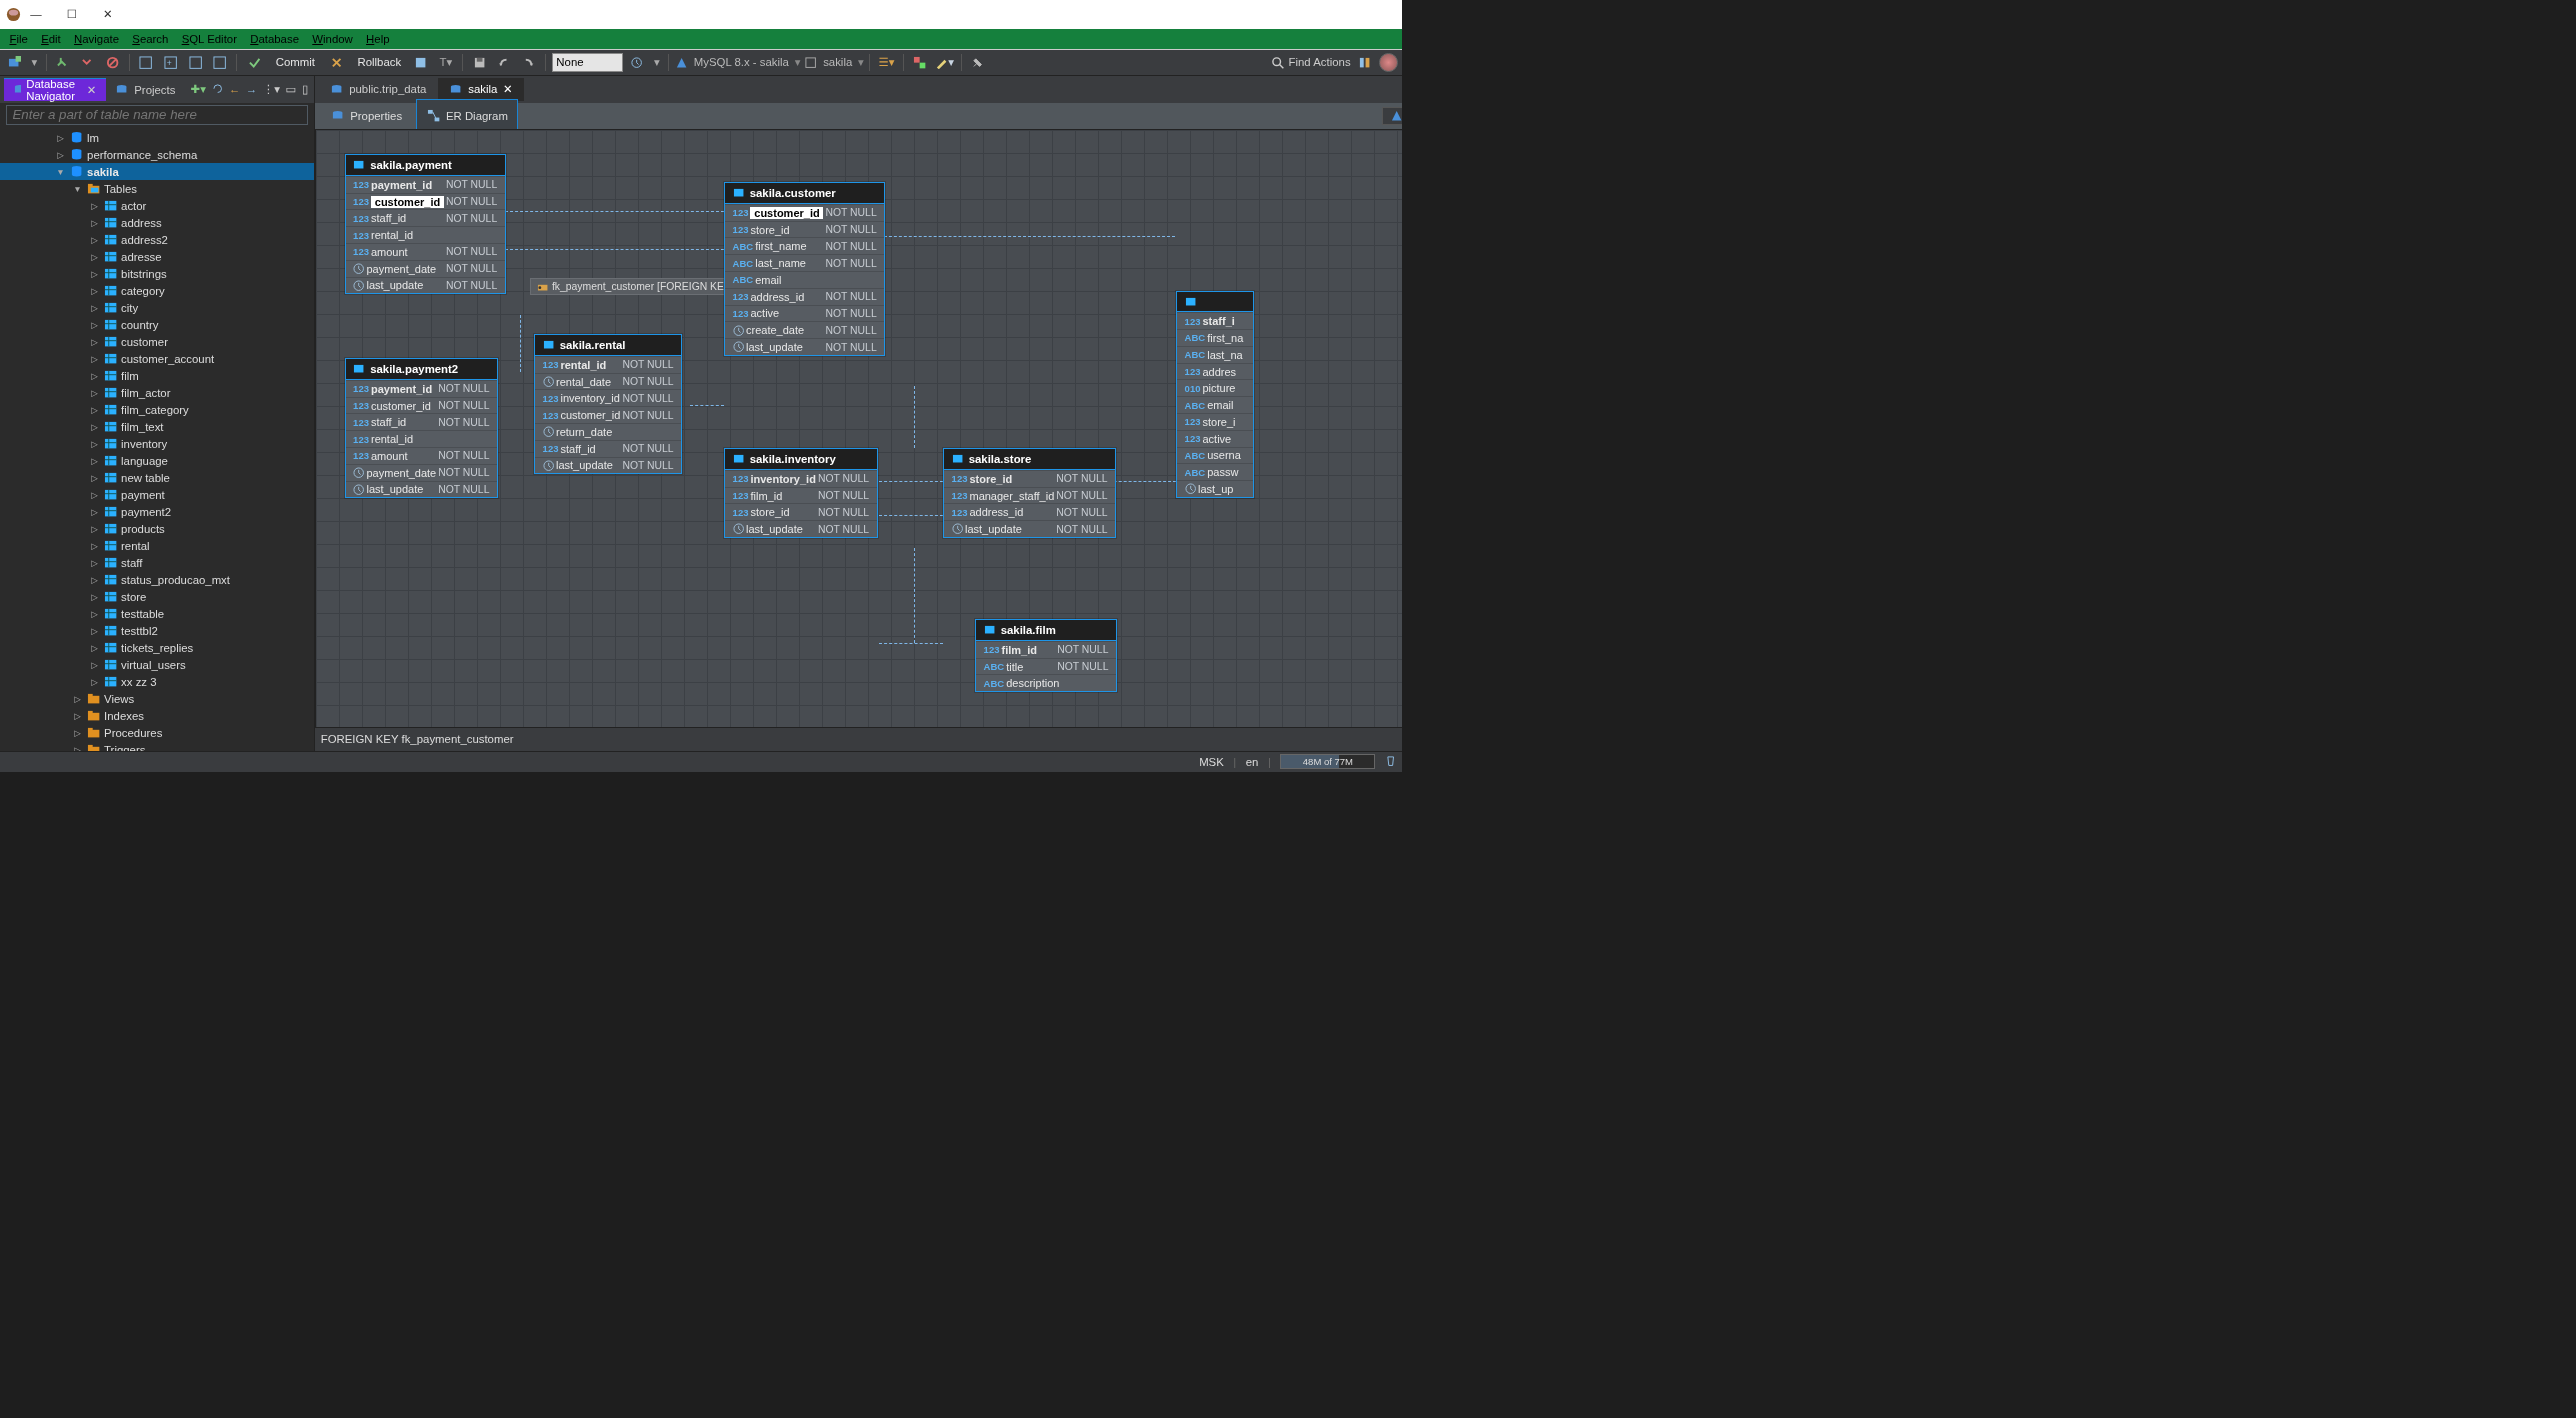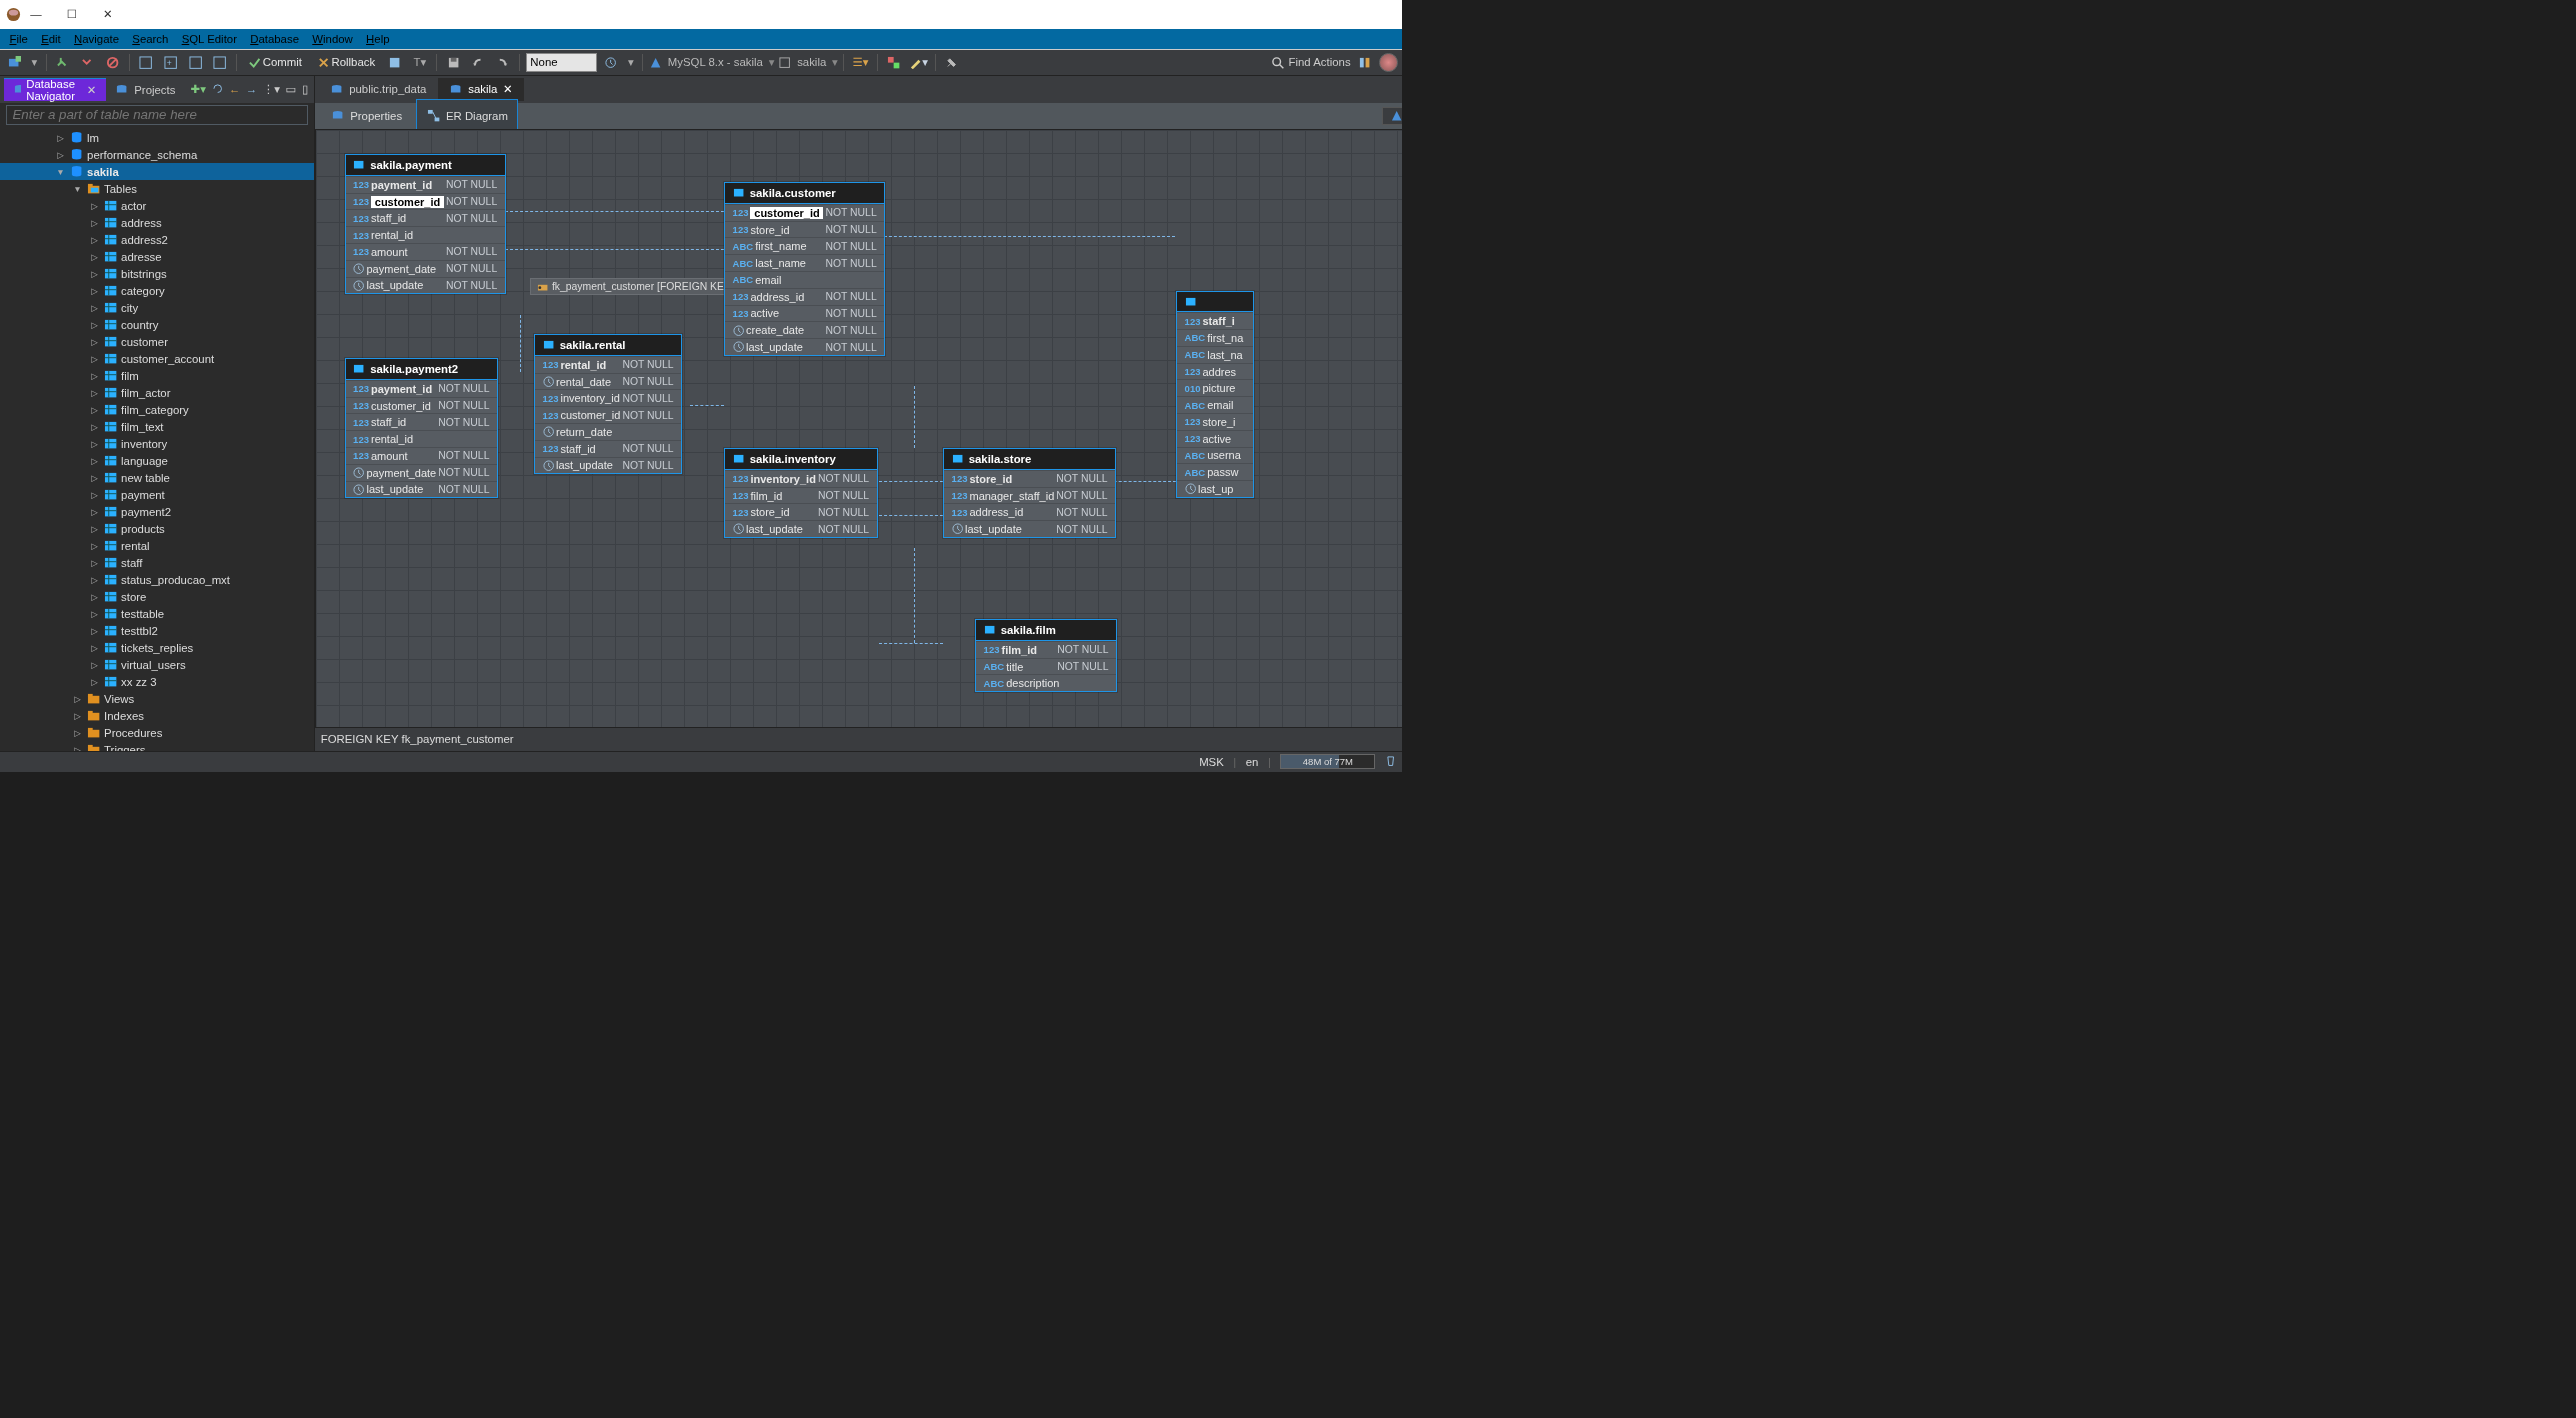--- a/index.html
+++ b/index.html
@@ -4,28 +4,28 @@
 <style>
 * { box-sizing: border-box; margin: 0; padding: 0; font-family: "Segoe UI", Tahoma, sans-serif; }
 body { background: #1e1e1e; color: #ddd; font-size: 11.4px; overflow: hidden; width: 1402px; height: 772px; }
 
 .titlebar { height: 28.5px; background: #fff; color: #000; display: flex; align-items: center; padding: 0 5.7px; }
 .titlebar .app-icon { width: 15px; height: 15px; margin-right: 5.7px; }
 .titlebar .title { flex: 1; font-size: 11.4px; }
 .titlebar .win-btns { display: flex; gap: 17px; padding-right: 7.6px; }
 .titlebar .win-btn { width: 19px; height: 19px; display:flex; align-items:center; justify-content:center; color:#333; }
 
-.menubar { height: 21px; background: #0369a1; color: #000; display: flex; align-items: center; padding: 0 3.8px; gap: 1.9px; border-bottom:0.9px solid #ccc;}
+.menubar { height: 21px; background: #15803d; color: #000; display: flex; align-items: center; padding: 0 3.8px; gap: 1.9px; border-bottom:0.9px solid #ccc;}
 .menubar .mitem { padding: 1.9px 5.7px; cursor: default; }
 .menubar .mitem u { text-decoration: underline; }
 
 .toolbar { height: 26.6px; background: #3a3c3f; display: flex; align-items: center; padding: 0 3.8px; gap: 3.8px; border-bottom:0.9px solid #222;}
 .toolbar .tb-btn { width: 21px; height: 21px; display:flex; align-items:center; justify-content:center; color:#c8d4e2; border:0.9px solid transparent; }
 .toolbar .sep { width:0.9px; height:17px; background:#555; margin:0 1.9px; }
-.toolbar .commit { display:flex; align-items:center; gap:1px; padding:0 5.7px; }
+.toolbar .commit { display:flex; align-items:center; gap:14px; padding:0 5.7px; }
 .toolbar .commit .lbl { color:#e6e6e6; }
 .toolbar .tx-select { background:#e5e5e5; color:#000; width:71px; height:19px; border:0.9px solid #888; padding:0 3.8px; font-size:11.4px;}
 .toolbar .breadcrumb { display:flex; align-items:center; gap:5.7px; color:#bbb; }
 .toolbar .spacer { flex:1; }
 .toolbar .find { display:flex; align-items:center; gap:3.8px; color:#ccc; }
 .toolbar .avatar { width:19px; height:19px; border-radius:50%; background:radial-gradient(circle,#d88,#855); border:0.9px solid #666;}
 
 .main { display:flex; height: calc(100% - 28.5px - 21px - 26.6px - 21px); }
 .left { width: 429px; background:#2b2b2b; display:flex; flex-direction:column; border-right:0.9px solid #222;}
 .left-tabs { height:26.6px; background:#3a3c3f; display:flex; align-items:center; padding-left:3.8px; gap:0; }

